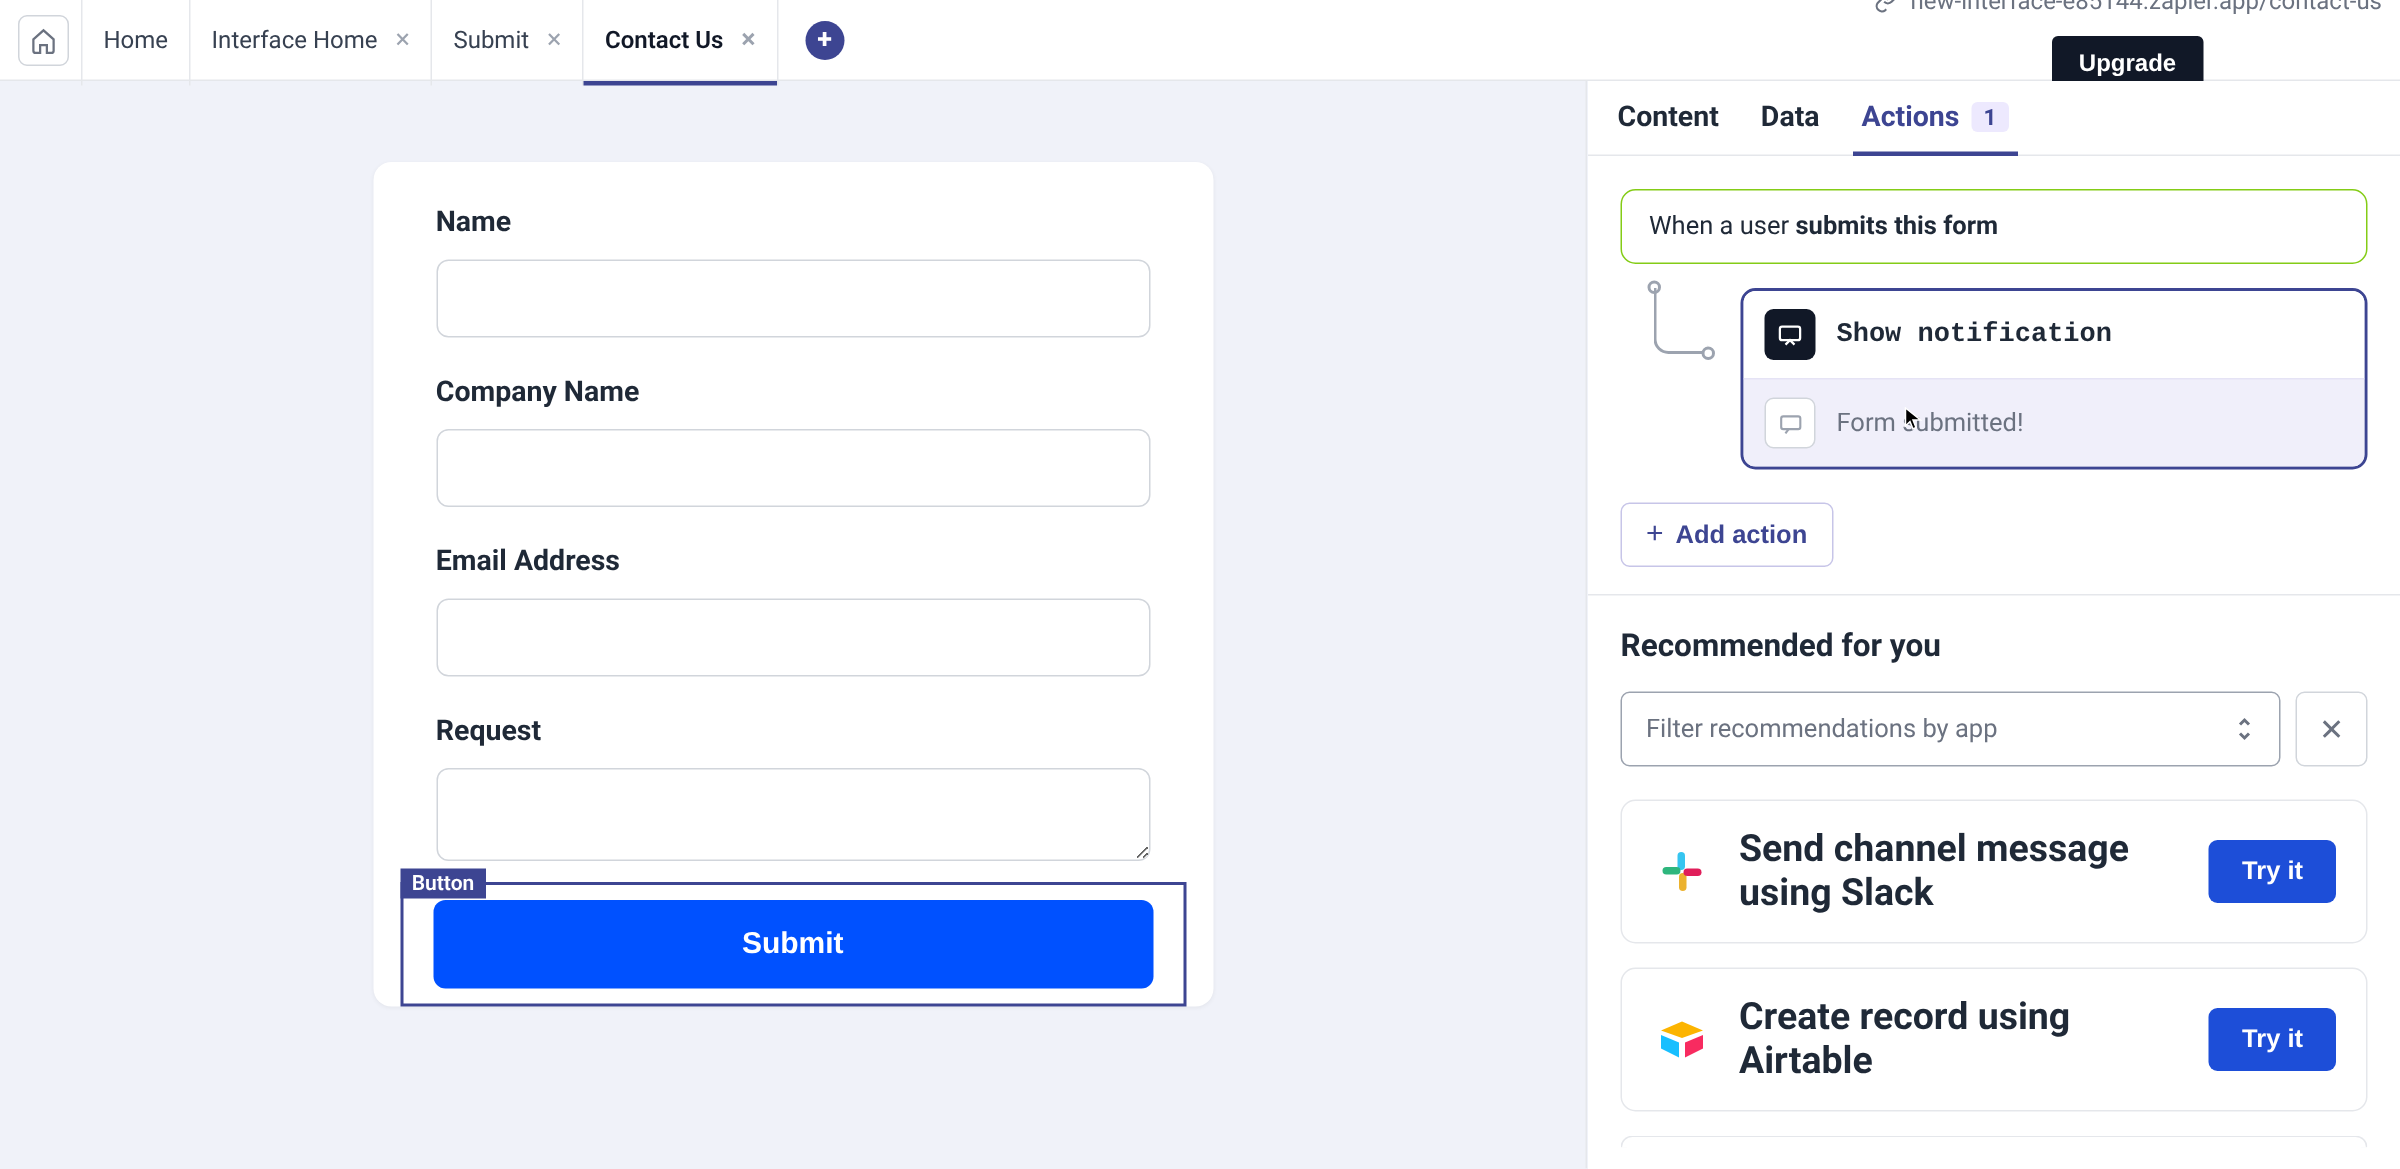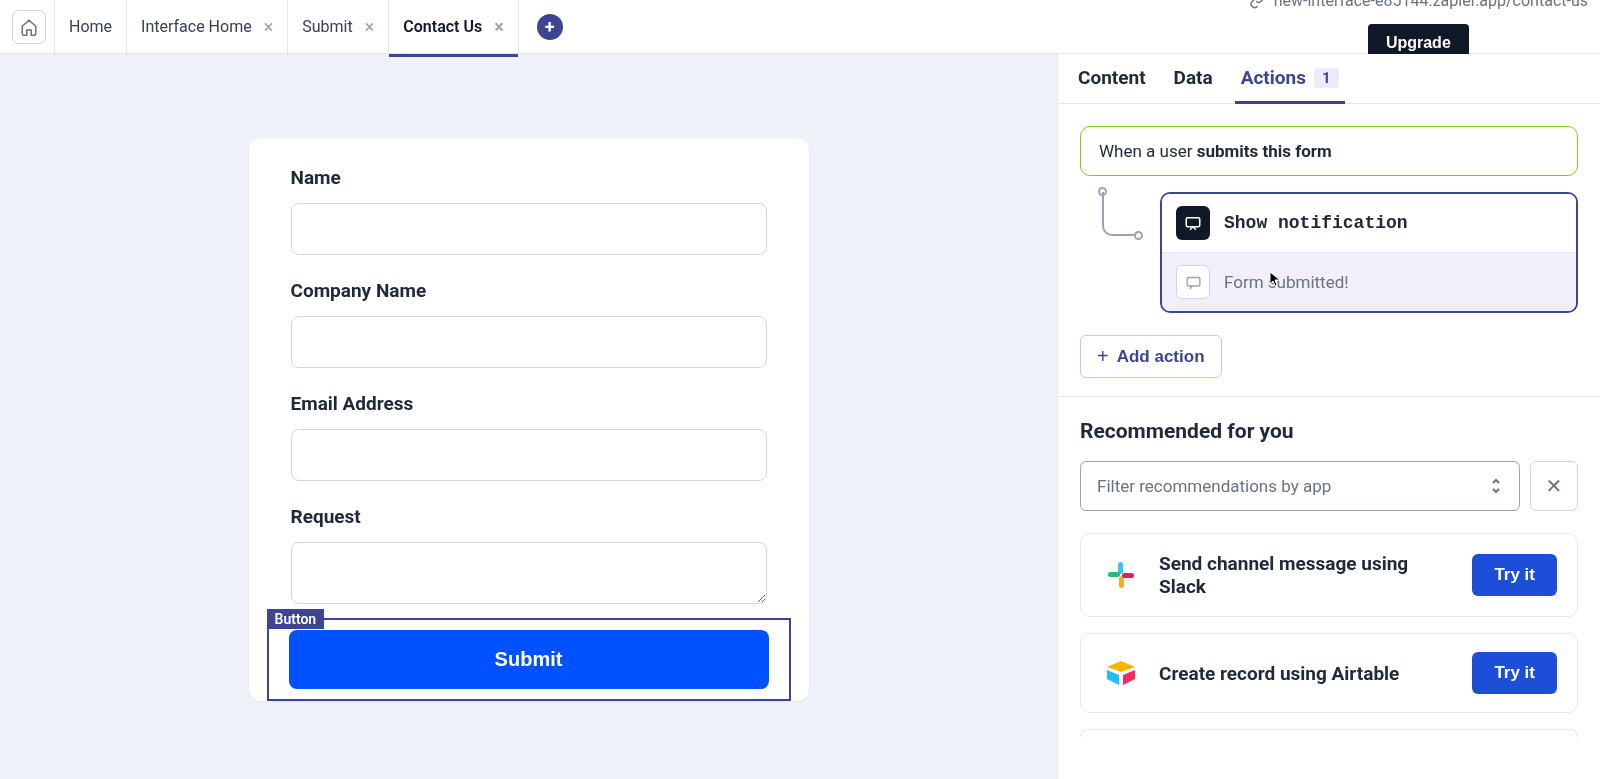--- a/index.html
+++ b/index.html
@@ -62,21 +62,21 @@
     .upgrade-btn {
       background: #111827; color: #fff; border: none;
       padding: 10px 18px; border-radius: 4px;
       font-size: 16px; font-weight: 600; cursor: pointer;
     }
     .main-area {
       display: flex; height: calc(100vh - 54px);
     }
     .canvas-area {
       flex: 1; display: flex; align-items: flex-start; justify-content: center;
-      padding-top: 84px; overflow: auto;
+      padding-top: 54px; overflow: auto;
     }
     .form-card {
       background: #fff; width: 560px; border-radius: 12px;
       padding: 28px 42px 0 42px;
       box-shadow: 0 1px 3px rgba(0,0,0,0.05);
       position: relative;
     }
     .field-label {
       font-size: 19px; font-weight: 700; color: #1f2937; margin-bottom: 14px;
     }
@@ -196,21 +196,21 @@
       color: #6b7280; cursor: pointer; font-size: 20px;
     }
     .rec-card {
       border: 1px solid #e5e7eb; border-radius: 10px;
       padding: 18px 20px; display: flex; align-items: center; gap: 18px;
       margin-bottom: 16px;
     }
     .rec-icon {
       width: 40px; height: 40px; display: flex; align-items: center; justify-content: center;
     }
-    .rec-text { flex: 1; font-size: 19px; font-weight: 700; color: #1f2937; }
+    .rec-text { flex: 1; font-size: 25px; font-weight: 700; color: #1f2937; }
     .try-btn {
       background: #1d4ed8; color: #fff; border: none;
       padding: 11px 22px; font-size: 17px; font-weight: 700;
       border-radius: 6px; cursor: pointer;
     }
     .cursor {
       position: absolute; width: 16px; height: 16px; pointer-events: none;
     }
   </style>
 </head>

